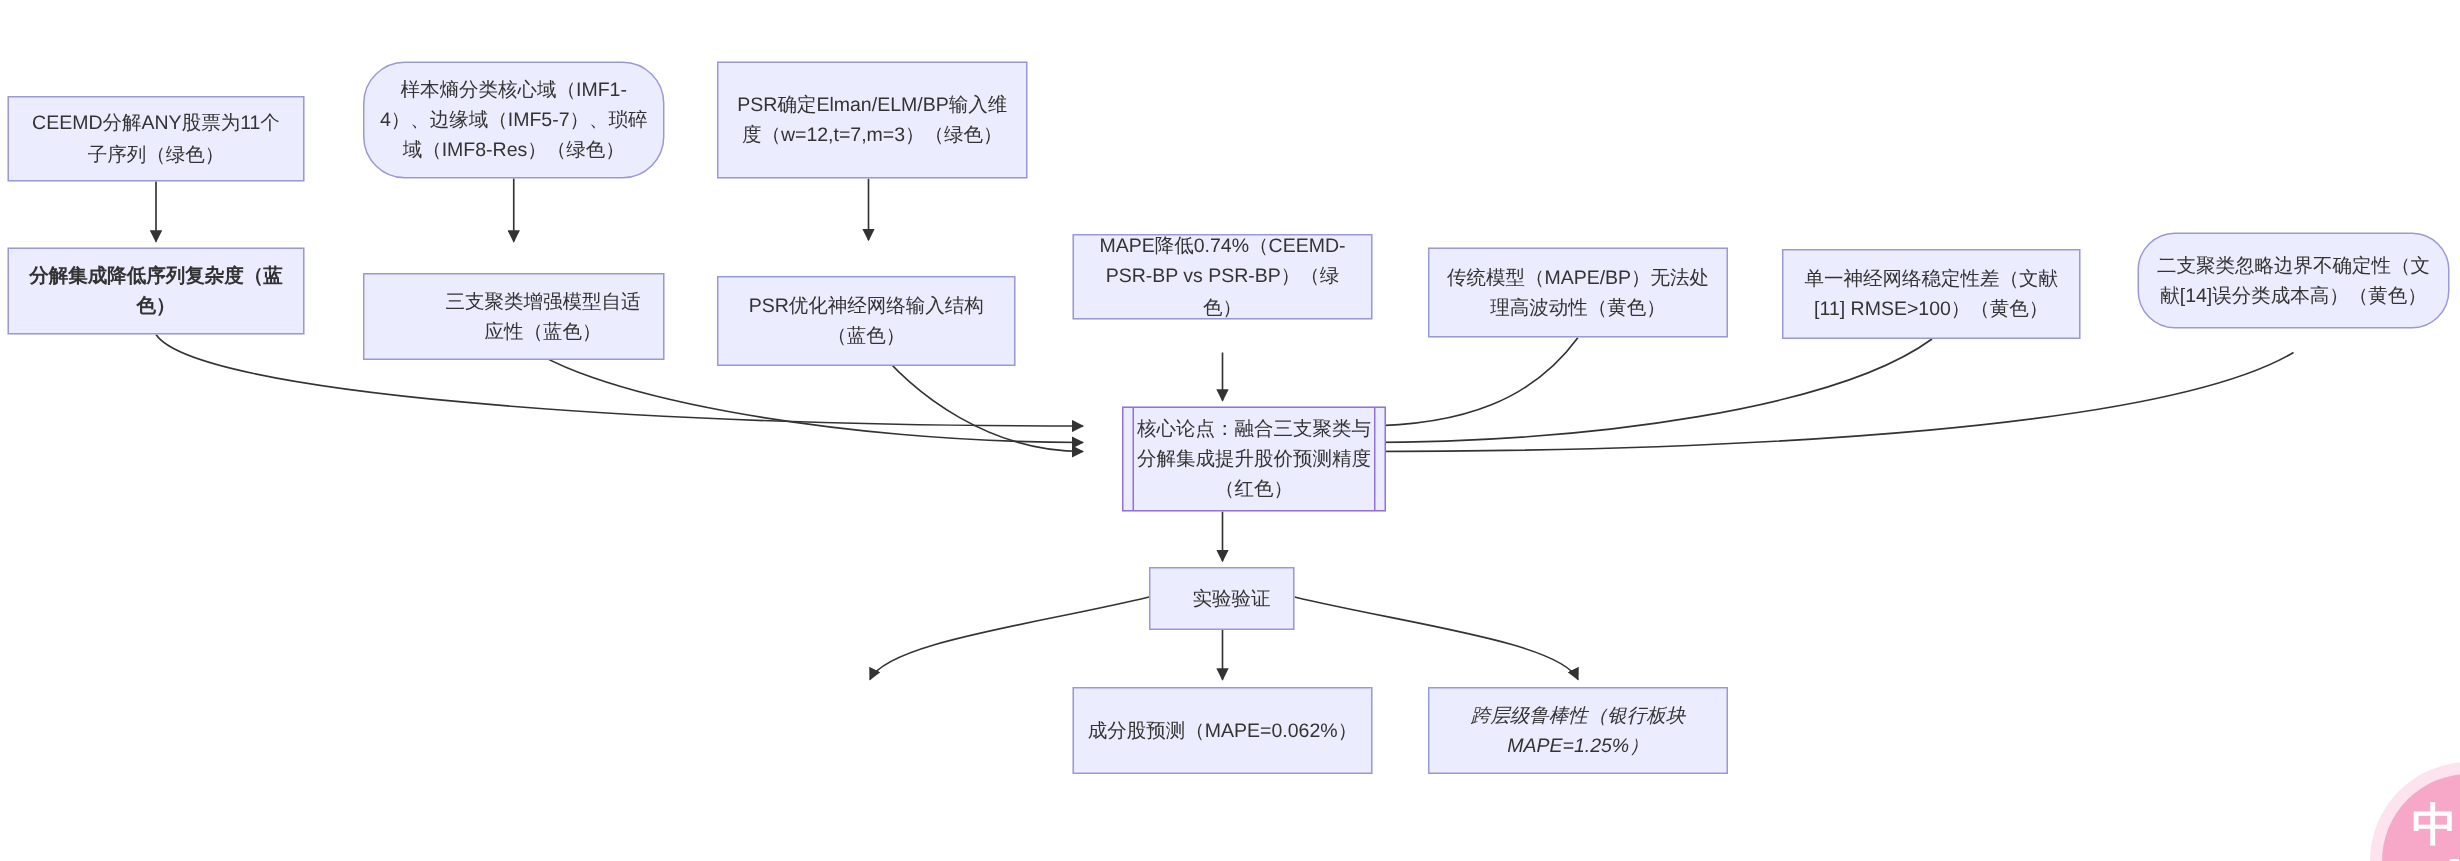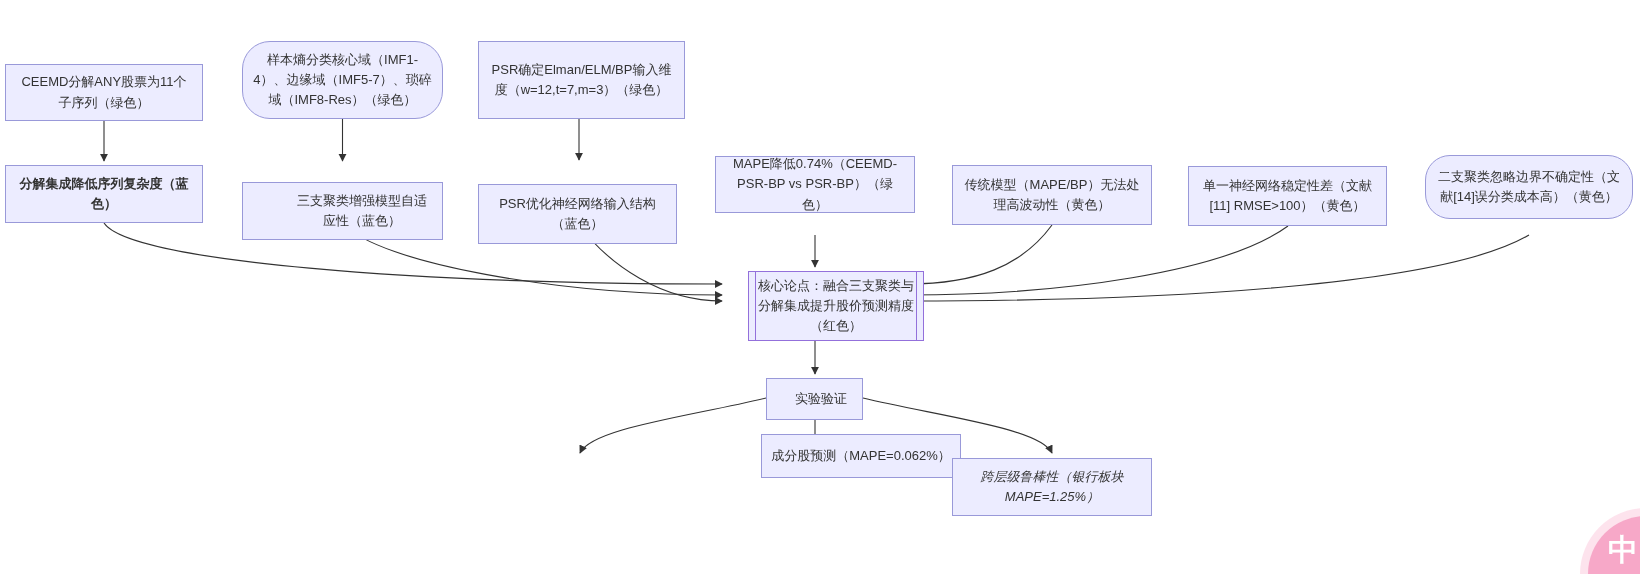--- a/index.html
+++ b/index.html
@@ -69,21 +69,21 @@
   <div class="node" style="left:478px;top:164px;width:199px;height:60px;margin-top:20px;">PSR优化神经网络输入结构（蓝色）</div>
   <div class="node" style="left:715px;top:156px;width:200px;height:57px;">MAPE降低0.74%（CEEMD-PSR-BP vs PSR-BP）（绿色）</div>
   <div class="node" style="left:952px;top:165px;width:200px;height:60px;">传统模型（MAPE/BP）无法处理高波动性（黄色）</div>
   <div class="node" style="left:1188px;top:166px;width:199px;height:60px;">单一神经网络稳定性差（文献[11] RMSE&gt;100）（黄色）</div>
   <div class="node" style="left:1425px;top:155px;width:208px;height:64px;border-radius:25px;">二支聚类忽略边界不确定性（文献[14]误分类成本高）（黄色）</div>
 
   <div class="node core" style="left:727px;top:271px;width:176px;height:70px;margin-left:21px;">核心论点：融合三支聚类与分解集成提升股价预测精度（红色）</div>
 
   <div class="node" style="left:766px;top:378px;width:97px;height:42px;padding-left:22px;">实验验证</div>
 
-  <div class="node" style="left:715px;top:434px;width:200px;height:44px;margin-left:46px;">成分股预测（MAPE=0.062%）</div>
+  <div class="node" style="left:715px;top:458px;width:200px;height:58px;">成分股预测（MAPE=0.062%）</div>
   <div class="node" style="left:952px;top:458px;width:200px;height:58px;font-style:italic;">跨层级鲁棒性（银行板块 MAPE=1.25%）</div>
 
   <div class="translate-btn">
     <span class="zh">中</span>
     <span class="en">A</span>
   </div>
 
 </div>
 
 </body></html>

